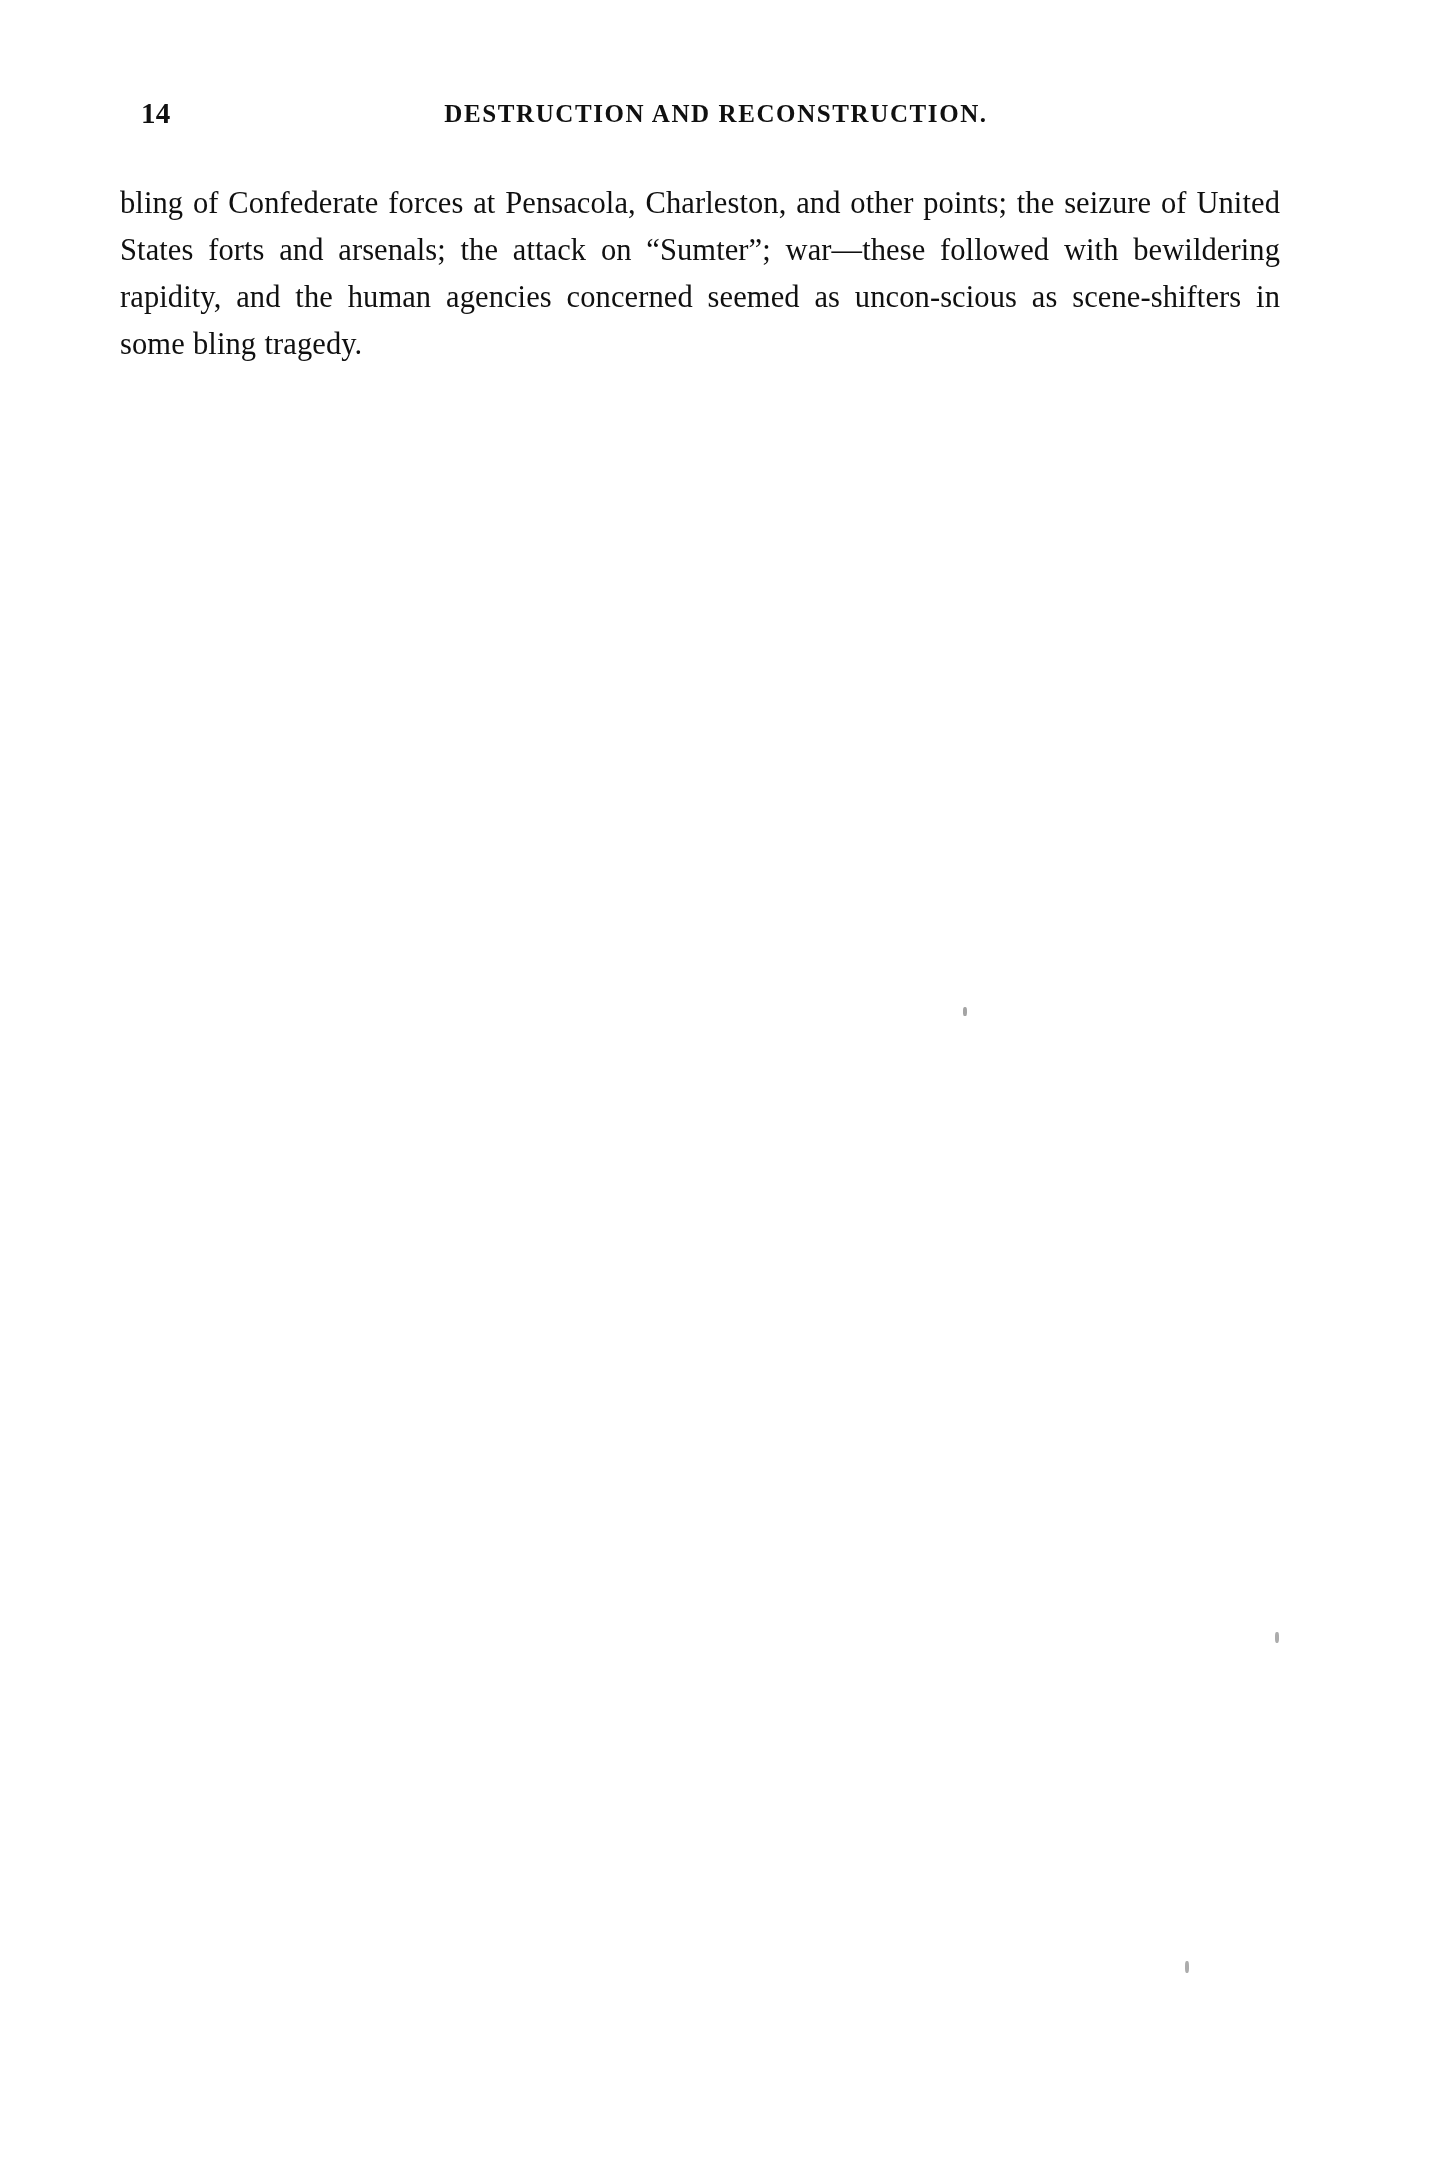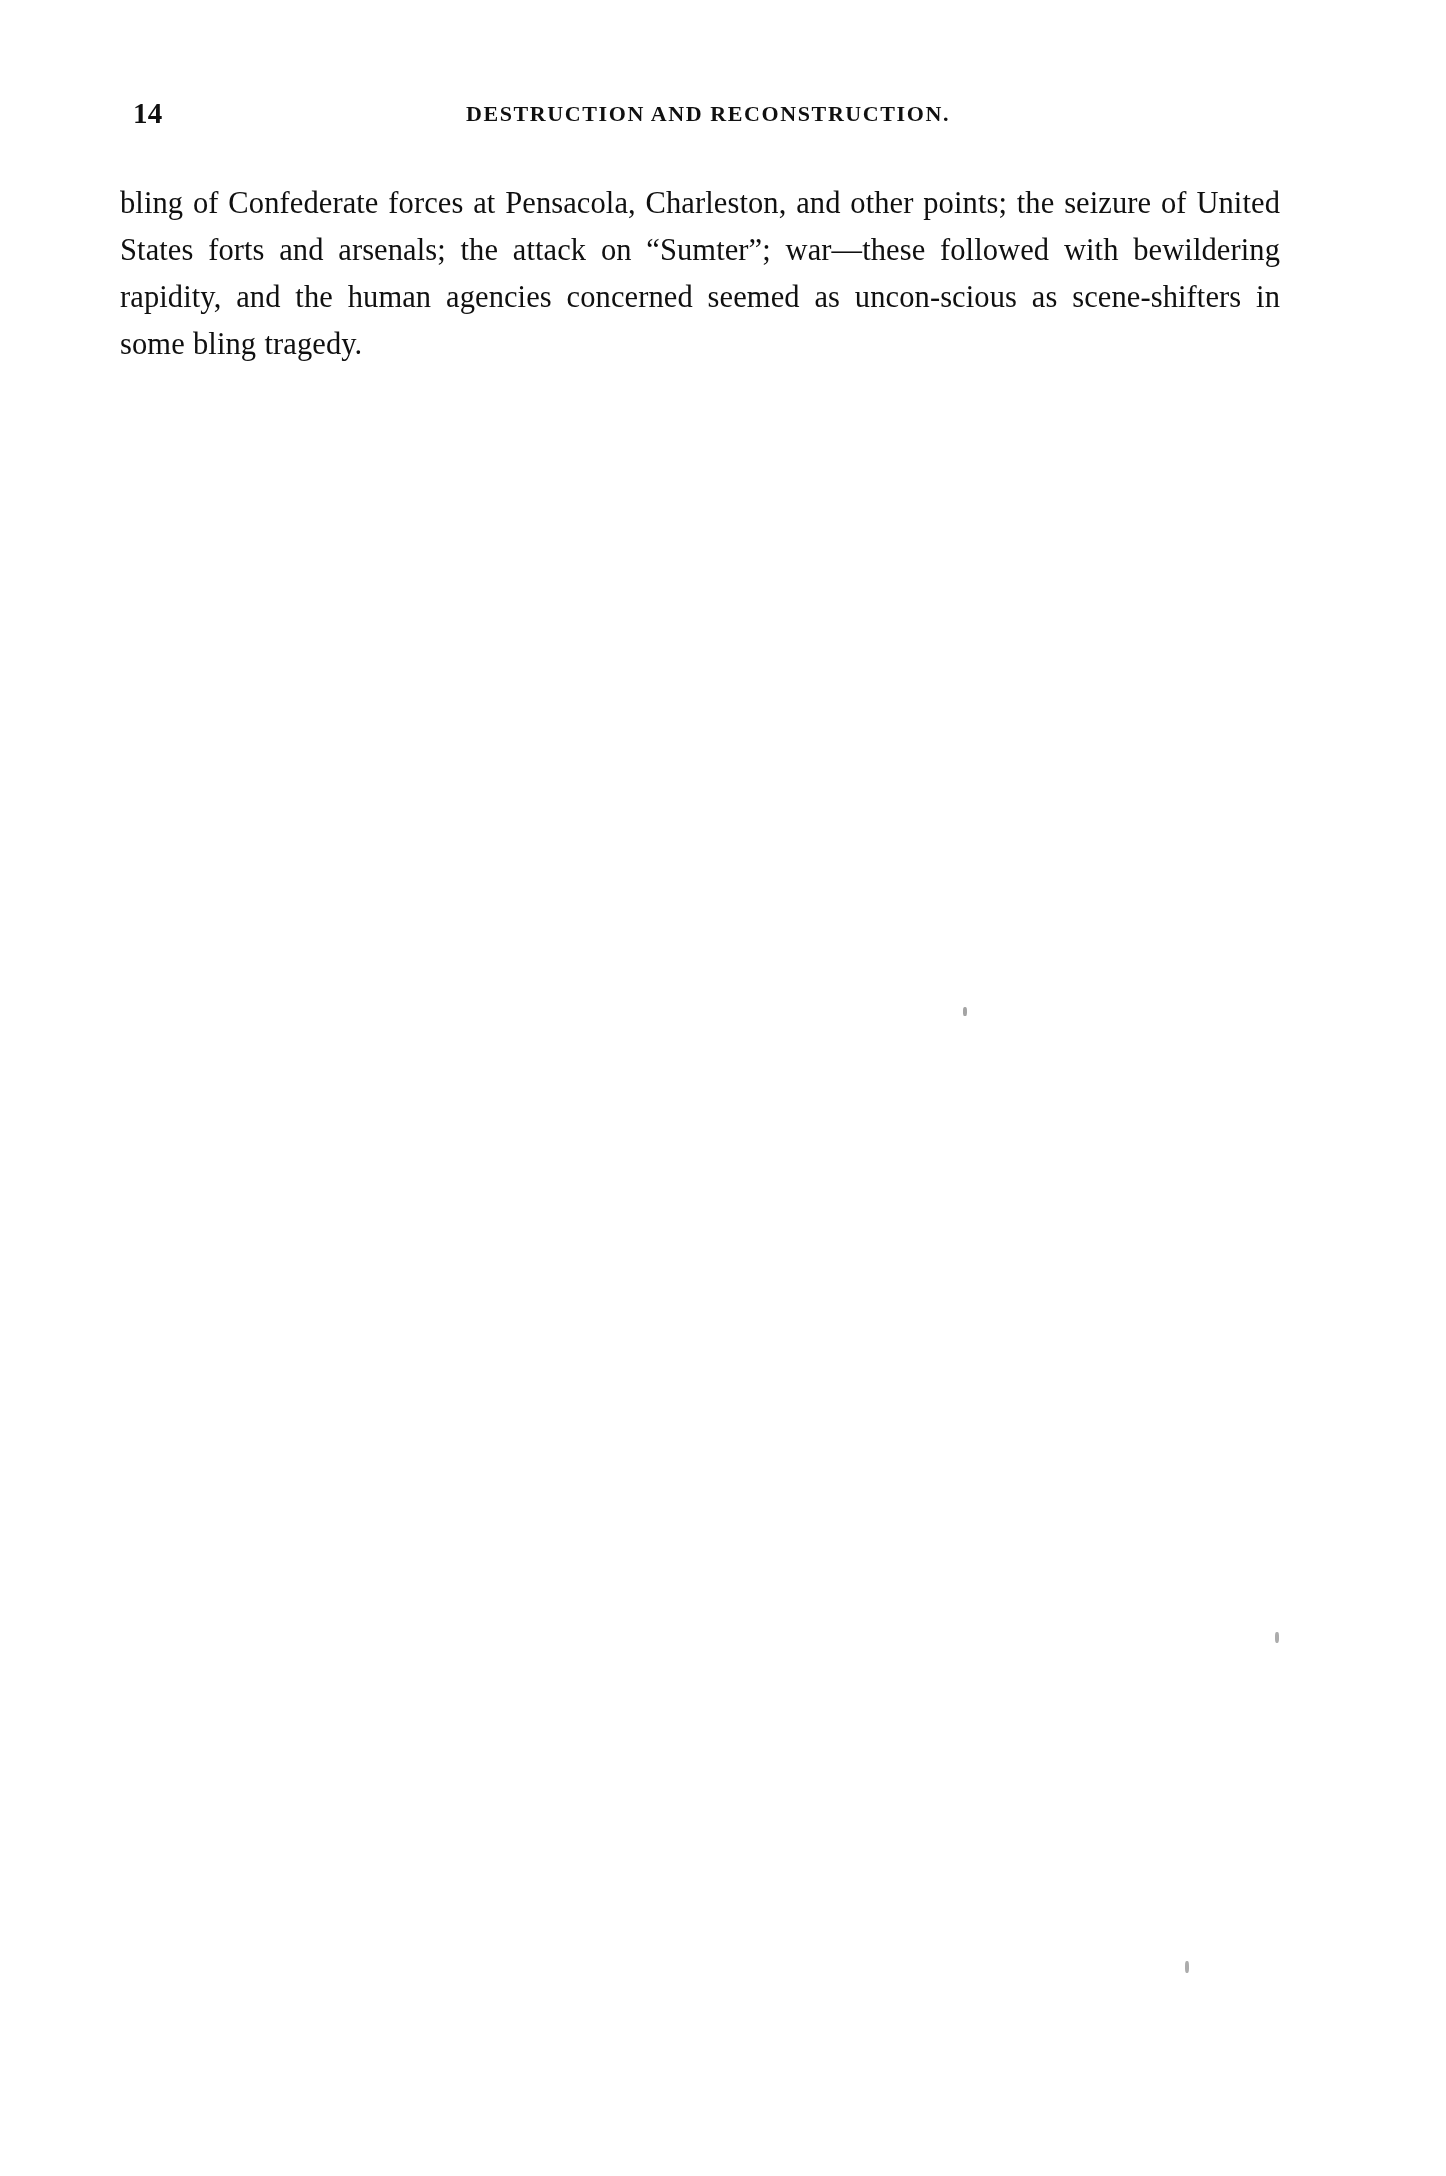--- a/index.html
+++ b/index.html
@@ -11,42 +11,42 @@
     position: relative;
     width: 1446px;
     height: 2176px;
     background: #ffffff;
     overflow: hidden;
     font-family: "Liberation Serif", serif;
     color: #101010;
   }
   .header {
     position: absolute;
-    left: 8px;
+    left: 16px;
     top: 96px;
     width: 1247px;
     height: 40px;
     padding-left: 8px;
   }
   .folio {
     position: absolute;
     left: 125px;
     top: 0;
     font-size: 29px;
     font-weight: bold;
     letter-spacing: 0.2px;
     line-height: 34px;
   }
   .running-head {
     position: absolute;
     left: 330px;
     top: 2px;
     width: 740px;
     text-align: center;
-    font-size: 22px;
+    font-size: 25px;
     font-weight: bold;
     letter-spacing: 1.6px;
     line-height: 32px;
     white-space: nowrap;
   }
   .body-block {
     position: absolute;
     left: 120px;
     top: 180px;
     width: 1160px;

